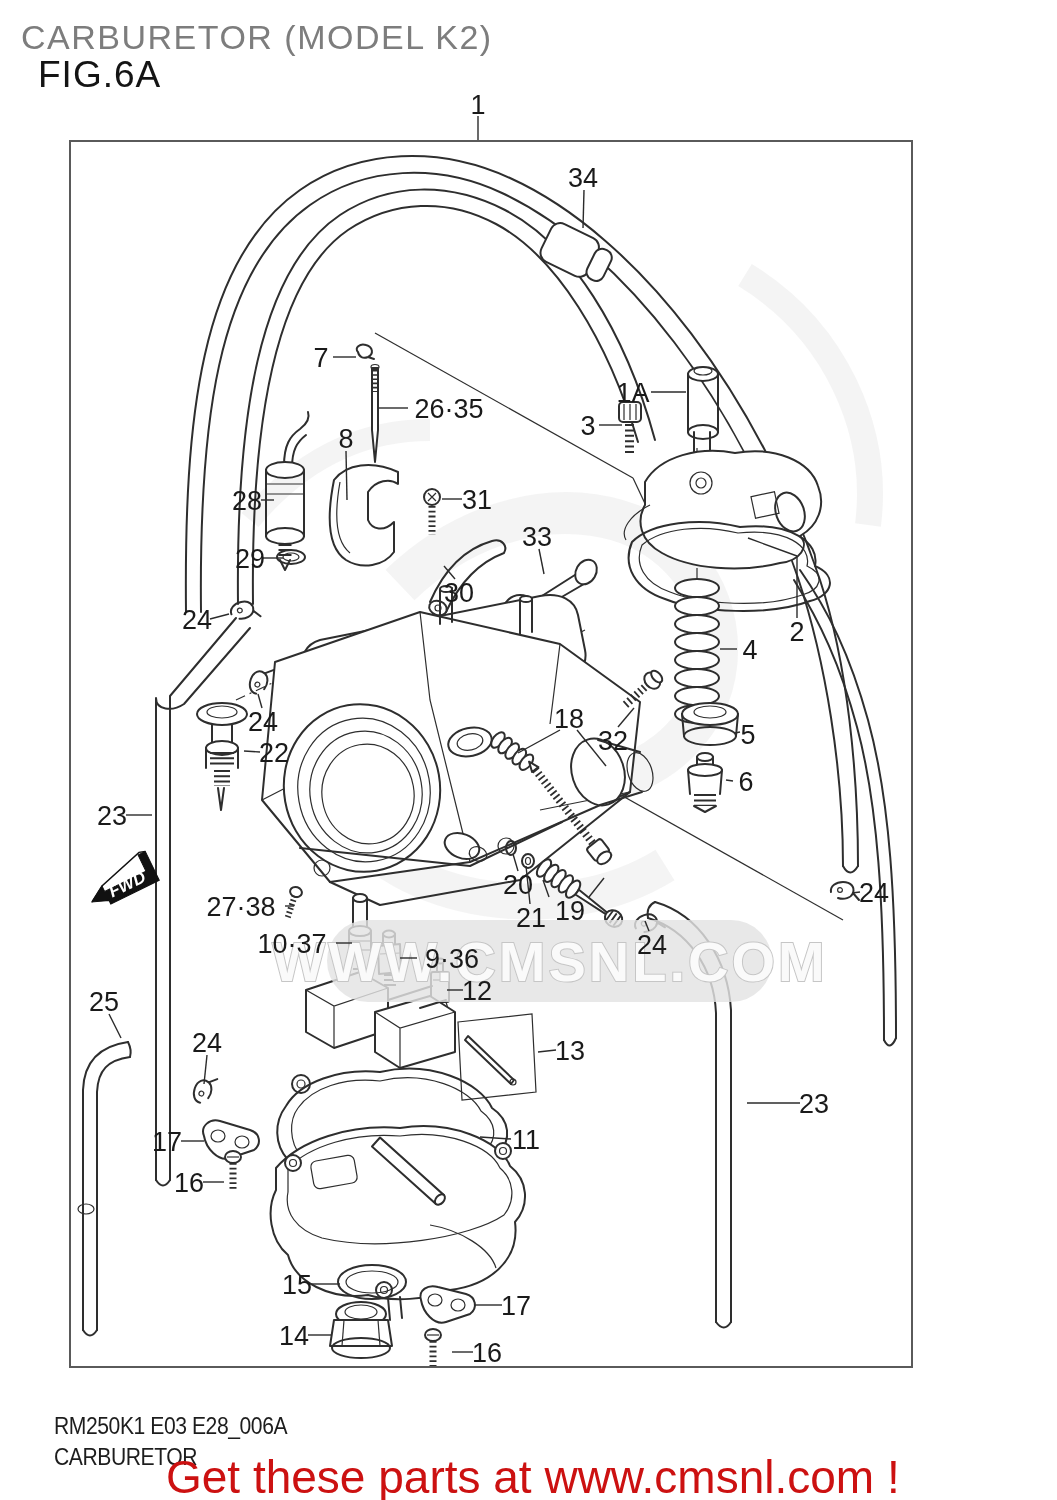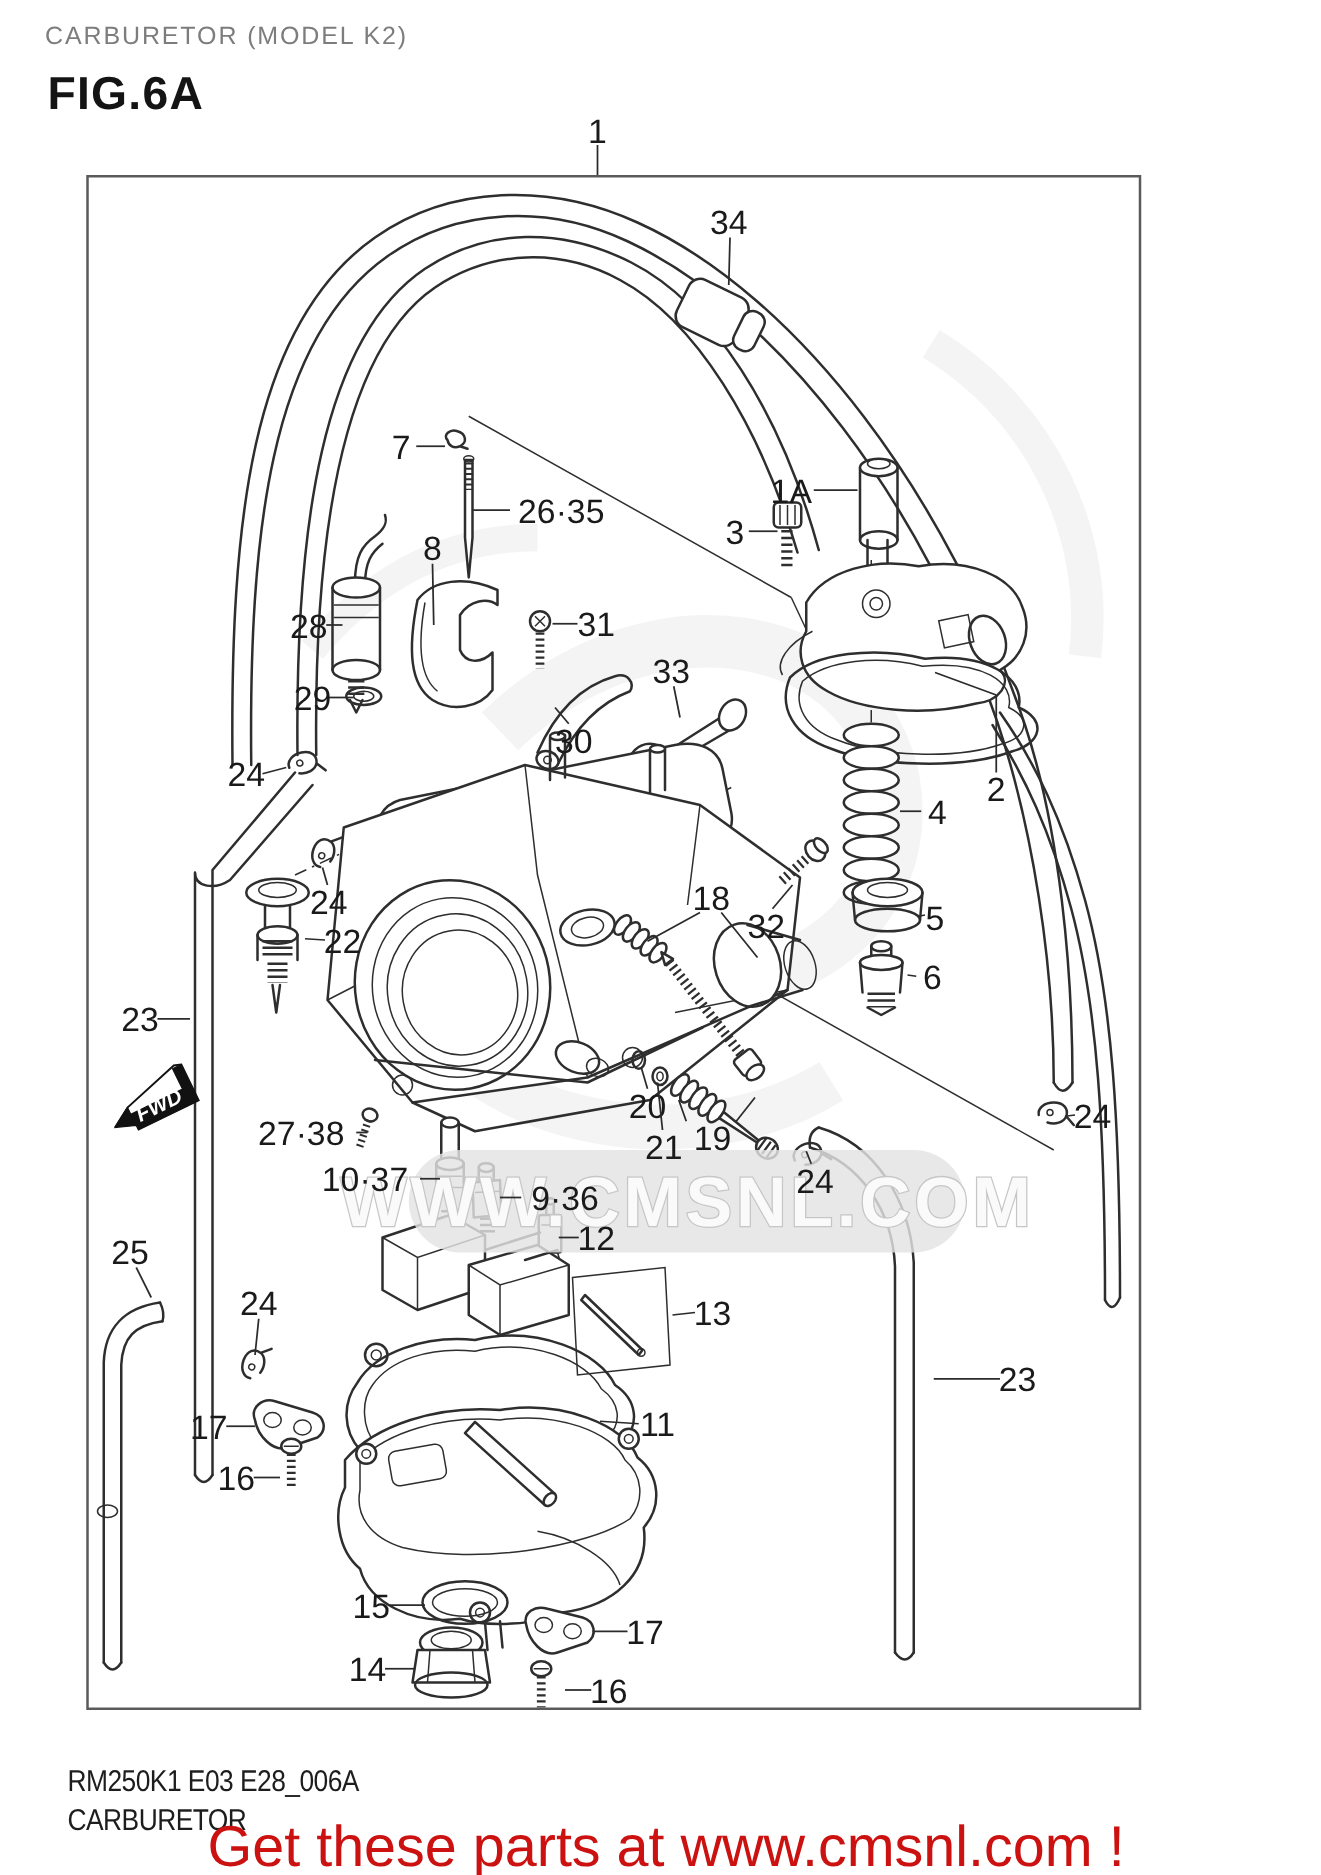--- a/index.html
+++ b/index.html
@@ -1,20 +1,20 @@
 <!DOCTYPE html>
 <html><head>
 <meta charset="utf-8">
 <style>
   html,body{margin:0;padding:0;background:#fff;}
   .stage{position:relative;width:1057px;height:1500px;background:#fff;overflow:hidden;
          font-family:"Liberation Sans",sans-serif;}
   .stage svg{position:absolute;left:0;top:0;}
-  .subtitle{position:absolute;left:36px;top:18px;font-size:20px;letter-spacing:1.5px;color:#7d7d7d;}
-  .figlabel{position:absolute;left:38px;top:54px;font-size:37px;font-weight:bold;color:#141414;letter-spacing:1px;}
+  .subtitle{position:absolute;left:21px;top:18px;font-size:34px;letter-spacing:1.5px;color:#7d7d7d;}
+  .figlabel{position:absolute;left:38px;top:54px;font-size:37px;font-weight:normal;color:#141414;letter-spacing:1px;}
   .footer-code{position:absolute;left:54px;top:1412px;font-size:24px;color:#1d1d1d;
                transform:scaleX(.88);transform-origin:left top;letter-spacing:-.5px;}
   .footer-name{position:absolute;left:54px;top:1443px;font-size:24px;color:#1d1d1d;
                transform:scaleX(.88);transform-origin:left top;letter-spacing:-.5px;}
   .promo{position:absolute;left:166px;top:1450px;font-size:46px;color:#cc1111;white-space:nowrap;}
   svg .lbl{font:27px "Liberation Sans",sans-serif;fill:#1a1a1a;}
   svg .ldr{stroke:#2b2b2b;stroke-width:1.4;}
   svg .art{stroke:#2e2e2e;stroke-width:2;fill:none;stroke-linecap:round;stroke-linejoin:round;}
   svg .artw{stroke:#2e2e2e;stroke-width:2;fill:#fff;stroke-linejoin:round;}
   svg .thin{stroke:#2e2e2e;stroke-width:1.2;fill:none;}

